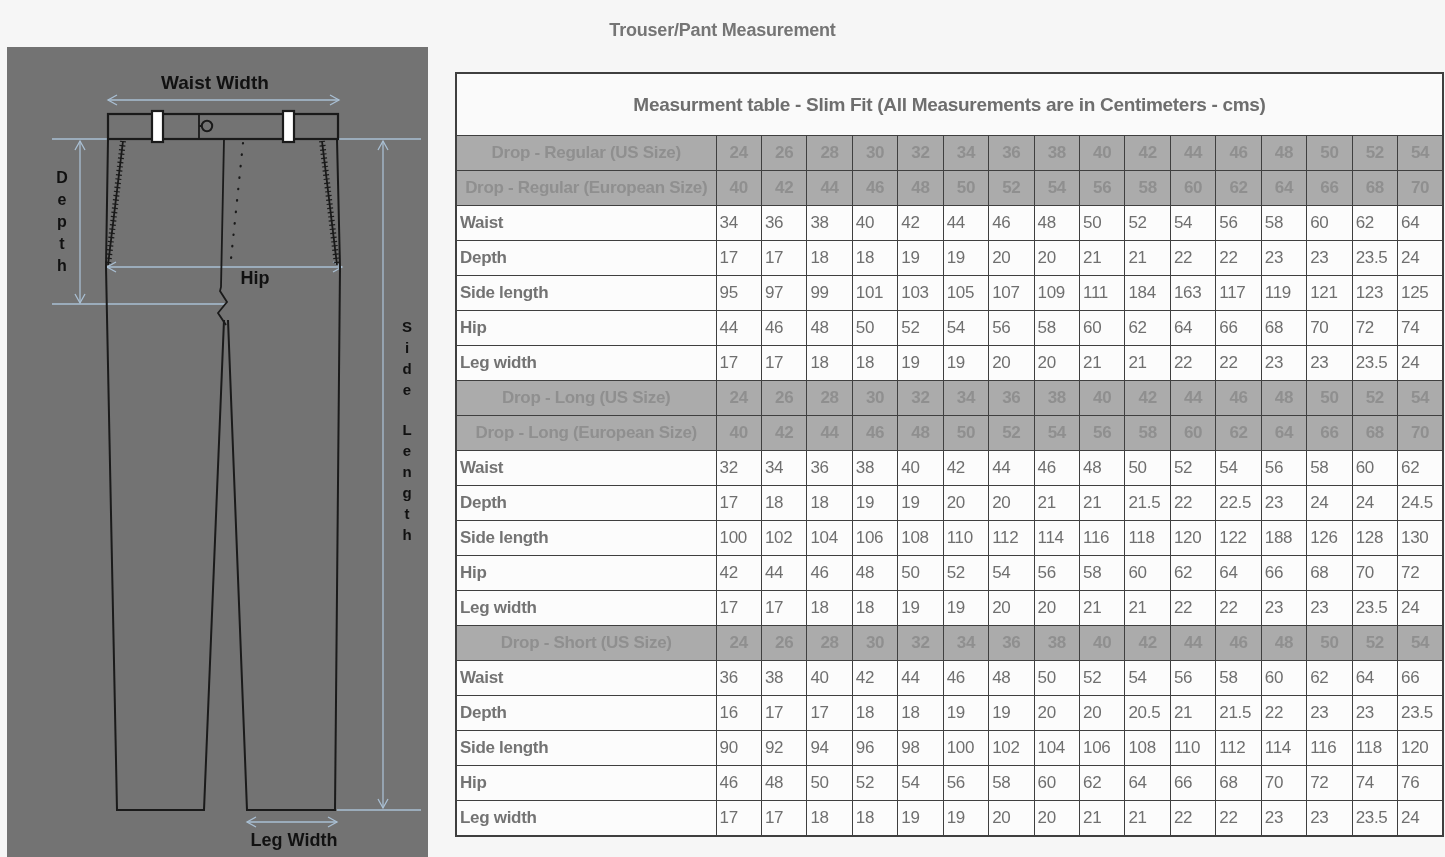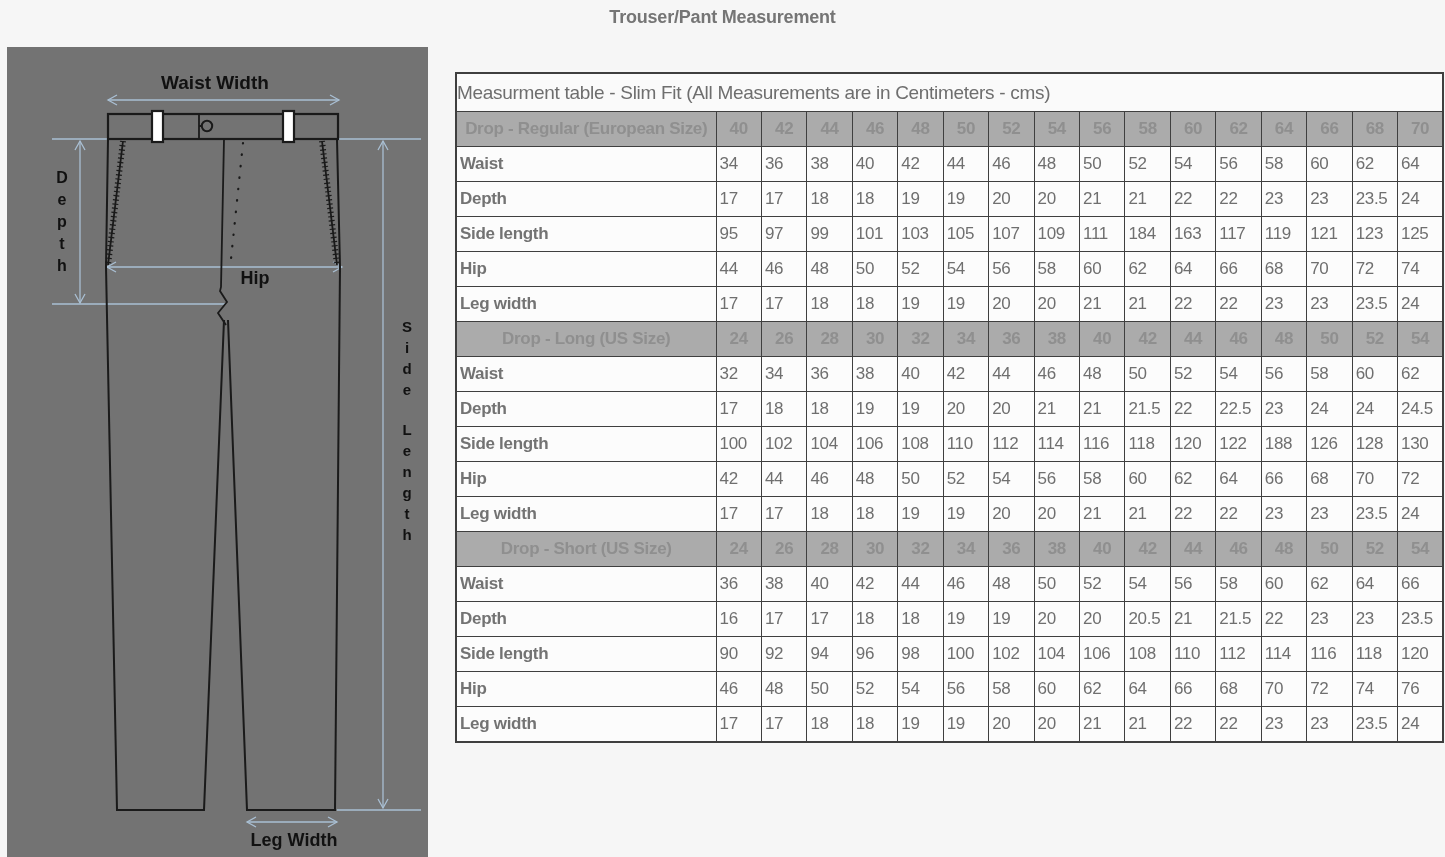--- a/index.html
+++ b/index.html
@@ -2,41 +2,41 @@
 <html><head>
 <meta charset="utf-8">
 <style>
   html,body{margin:0;padding:0;}
   body{
     width:1445px;height:857px;position:relative;overflow:hidden;
     background:#f6f6f6;
     font-family:"Liberation Sans", sans-serif;
   }
   .page-title{
-    position:absolute;top:7px;left:0;width:1445px;text-align:center;
+    position:absolute;top:20px;left:0;width:1445px;text-align:center;
     font-size:18px;font-weight:bold;color:#757575;letter-spacing:-0.2px;
   }
   .diagram-panel{
     position:absolute;left:7px;top:47px;width:421px;height:810px;
     background:#737373;
   }
   .diagram-panel svg{position:absolute;left:0;top:0;}
 
   table.size-table{
     position:absolute;left:455px;top:72px;width:989px;
     border-collapse:collapse;table-layout:fixed;
     background:#fcfcfc;border:2px solid #3f3f3f;
   }
   table.size-table td{
     border:1px solid #3f3f3f;height:34px;padding:0 0 0 3px;
     font-size:17px;letter-spacing:-0.3px;overflow:hidden;white-space:nowrap;
   }
   tr.tbl-title td{
-    height:37px;background:#fafafa;font-weight:normal;
-    font-size:19px;color:#6e6e6e;padding:0;
+    height:37px;background:#fafafa;text-align:center;font-weight:bold;
+    font-size:19px;color:#6e6e6e;padding:12px;
   }
   tr.gray td{
     background:#ababab;color:#8f8f8f;font-weight:bold;text-align:center;padding:0;
   }
   tr.data td{background:#fcfcfc;color:#6f6f6f;text-align:left;}
   tr.data td.rowlabel{color:#737373;font-weight:bold;}
   tr.gray td.rowlabel{text-align:center;}
 </style>
 </head>
 <body>
@@ -116,20 +116,39 @@
 
 <table class="size-table">
   <colgroup>
     <col style="width:260px">
     <col span="16">
   </colgroup>
   <tbody>
     <tr class="tbl-title">
       <td colspan="17">Measurment table - Slim Fit (All Measurements are in Centimeters - cms)</td>
     </tr>
+  <tr class="gray">
+        <td class="rowlabel">Drop - Regular (US Size)</td>
+        <td>24</td>
+        <td>26</td>
+        <td>28</td>
+        <td>30</td>
+        <td>32</td>
+        <td>34</td>
+        <td>36</td>
+        <td>38</td>
+        <td>40</td>
+        <td>42</td>
+        <td>44</td>
+        <td>46</td>
+        <td>48</td>
+        <td>50</td>
+        <td>52</td>
+        <td>54</td>
+      </tr>
       <tr class="gray">
         <td class="rowlabel">Drop - Regular (European Size)</td>
         <td>40</td>
         <td>42</td>
         <td>44</td>
         <td>46</td>
         <td>48</td>
         <td>50</td>
         <td>52</td>
         <td>54</td>
@@ -249,20 +268,39 @@
         <td>38</td>
         <td>40</td>
         <td>42</td>
         <td>44</td>
         <td>46</td>
         <td>48</td>
         <td>50</td>
         <td>52</td>
         <td>54</td>
       </tr>
+      <tr class="gray">
+        <td class="rowlabel">Drop - Long (European Size)</td>
+        <td>40</td>
+        <td>42</td>
+        <td>44</td>
+        <td>46</td>
+        <td>48</td>
+        <td>50</td>
+        <td>52</td>
+        <td>54</td>
+        <td>56</td>
+        <td>58</td>
+        <td>60</td>
+        <td>62</td>
+        <td>64</td>
+        <td>66</td>
+        <td>68</td>
+        <td>70</td>
+      </tr>
       <tr class="data">
         <td class="rowlabel">Waist</td>
         <td>32</td>
         <td>34</td>
         <td>36</td>
         <td>38</td>
         <td>40</td>
         <td>42</td>
         <td>44</td>
         <td>46</td>

